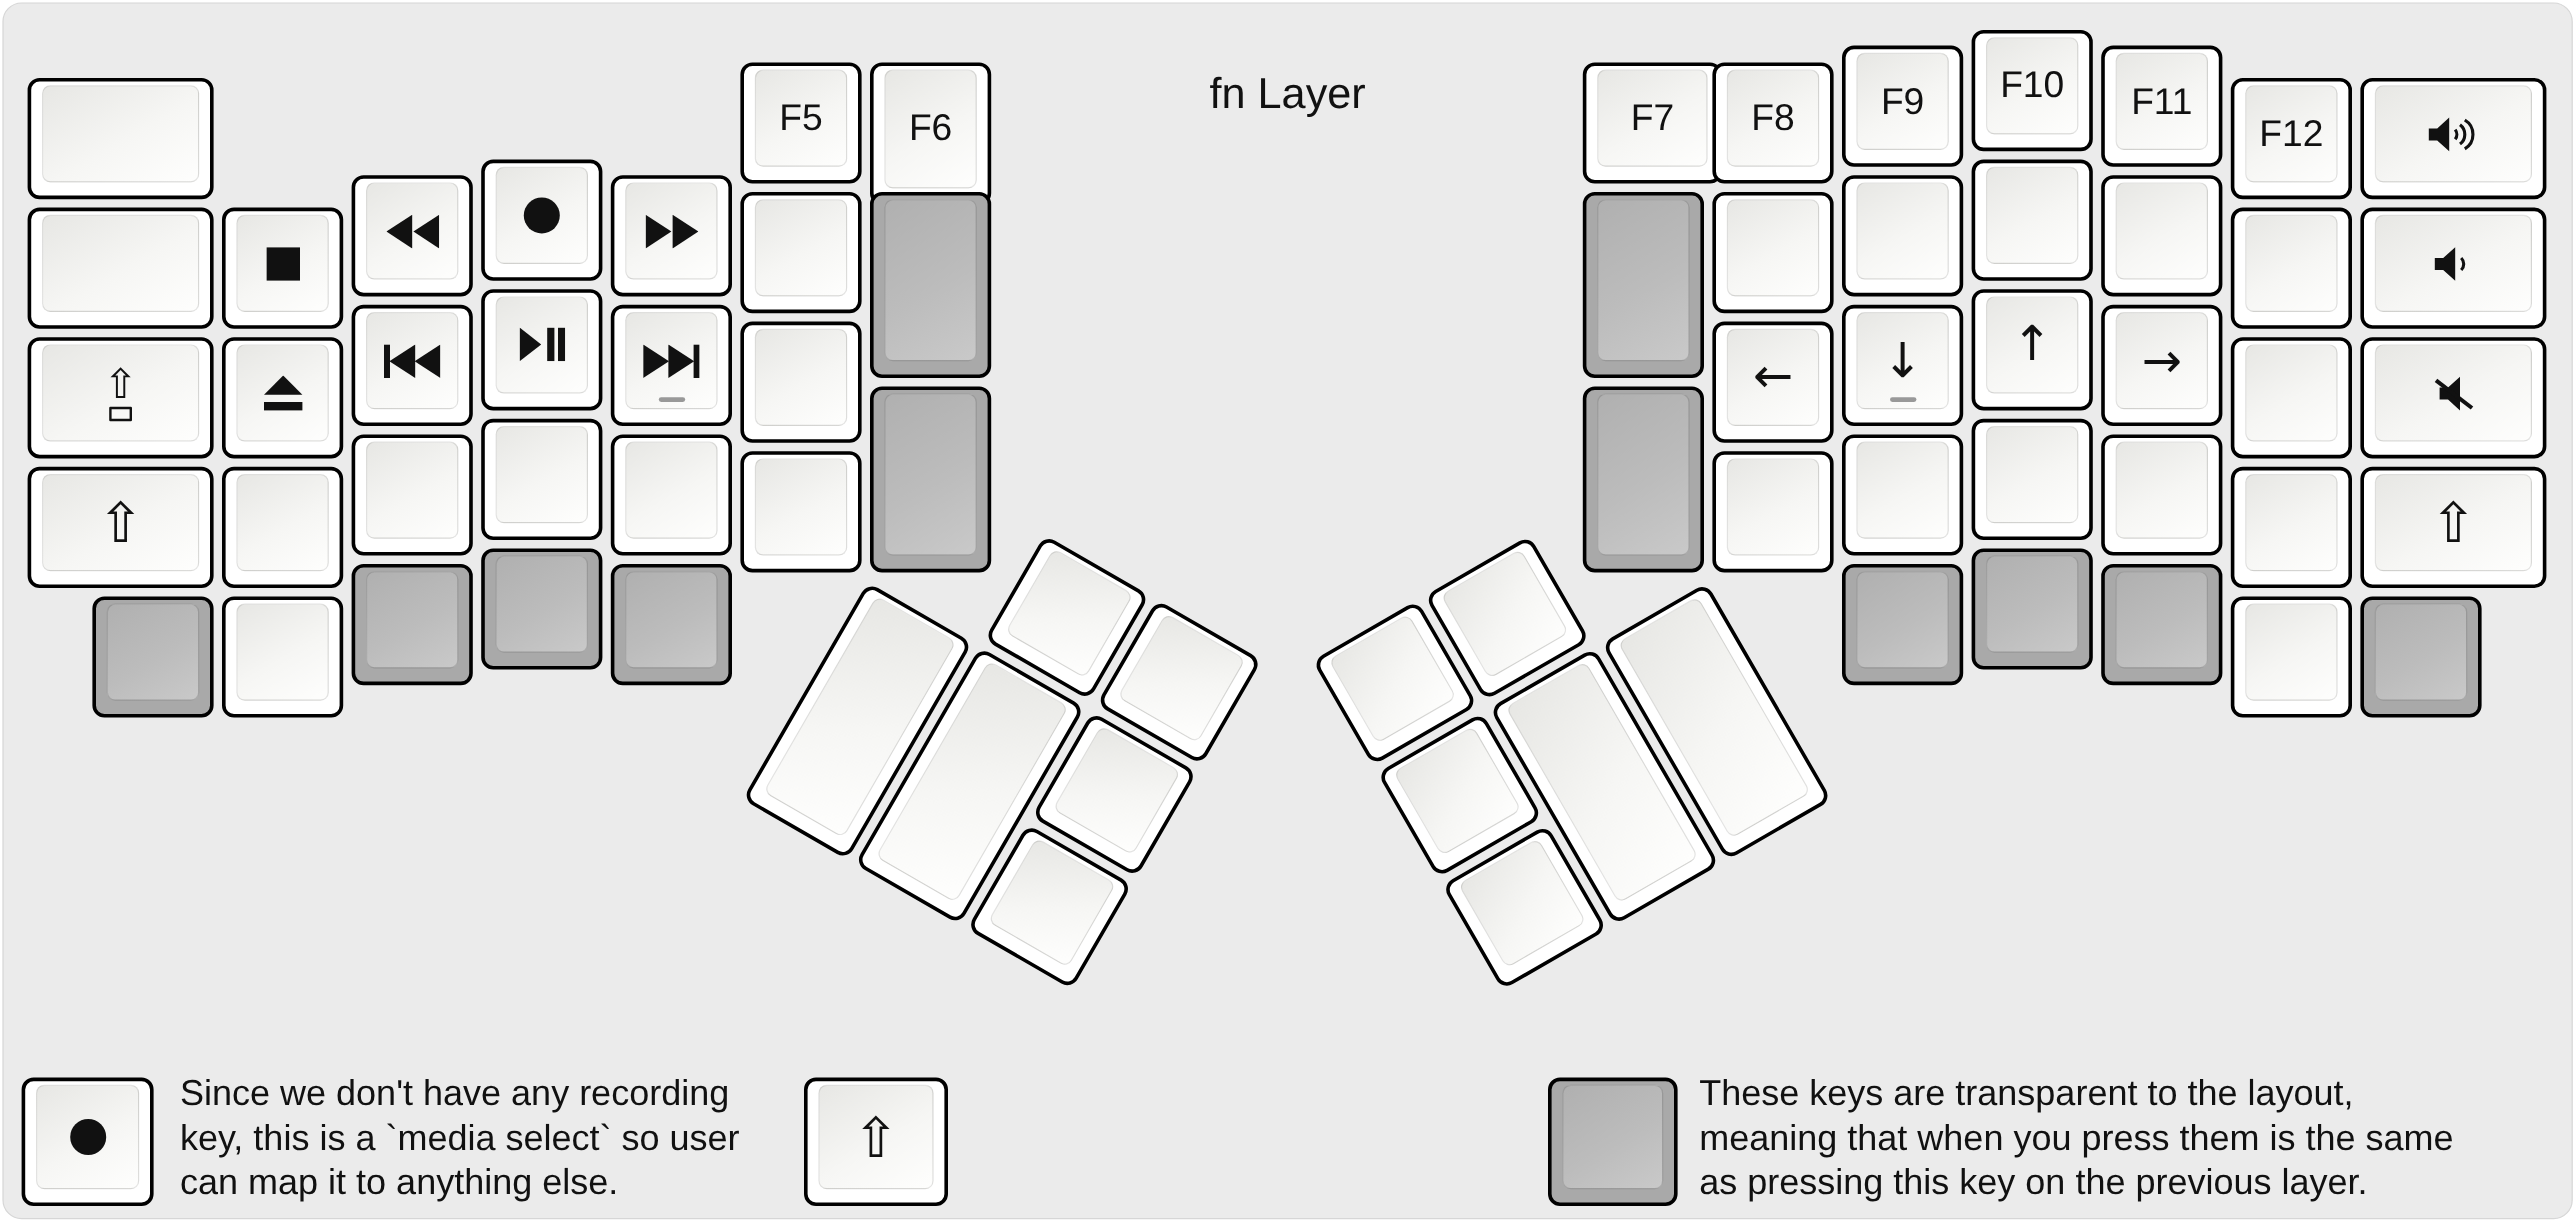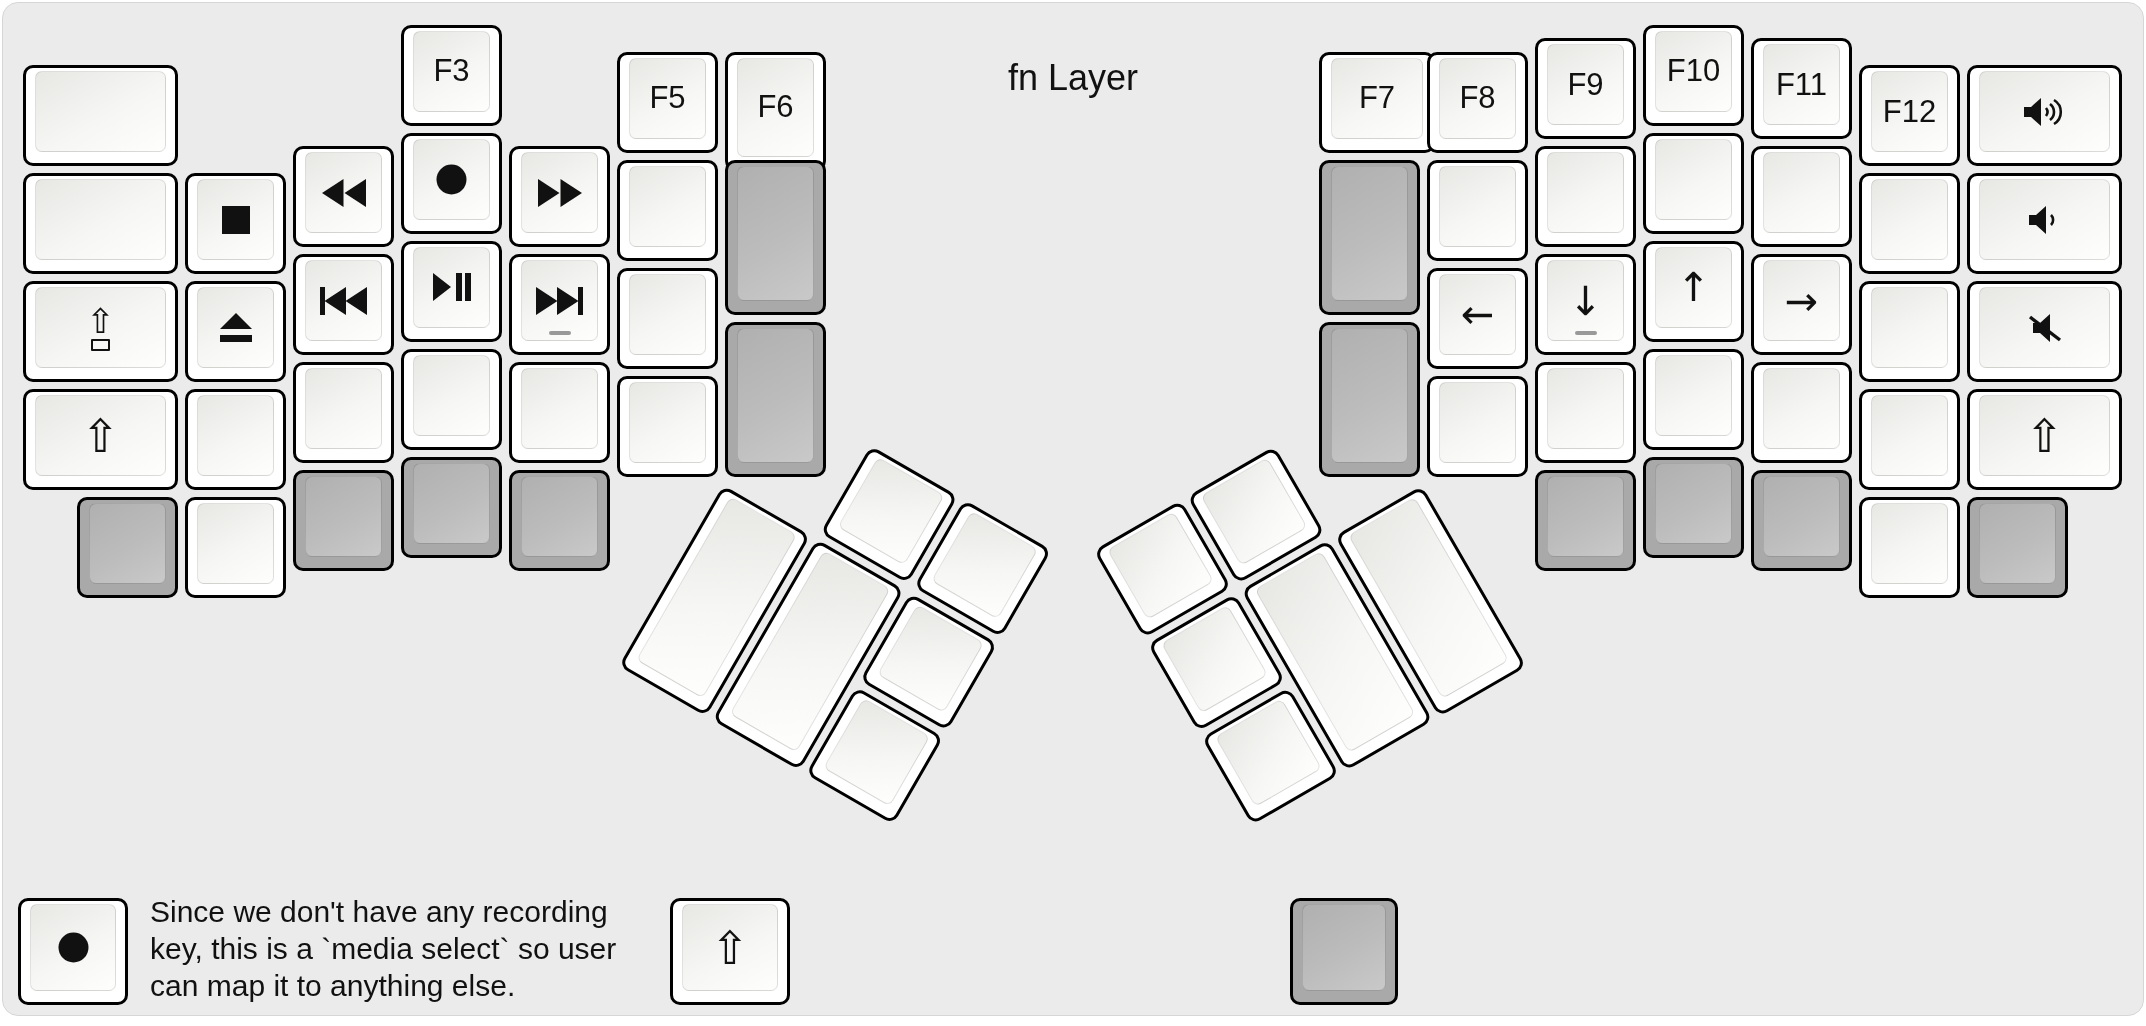--- a/index.html
+++ b/index.html
@@ -65,20 +65,23 @@
           <span class="glyph shift">⇧</span>
         </div>
       </div>
     </div>
 
   <div id="note3-key" class="note-key">
       <div class="key gray" style="width: 108px; height: 107px;">
         <div class="keytop"></div>
       </div>
     </div>
+  <div id="note3-text" class="note-text">These keys are transparent to the layout,
+meaning that when you press them is the same
+as pressing this key on the previous layer.</div>
 <div class="key white" style="left: 23px; top: 65px; width: 155px; height: 101px;">
       <div class="keytop"></div>
     </div>
     <div class="key white" style="left: 23px; top: 173px; width: 155px; height: 101px;">
       <div class="keytop"></div>
     </div>
     <div class="key white" style="left: 23px; top: 281px; width: 155px; height: 101px;">
       <div class="keytop">
         <span class="capswrap">
           <span class="glyph">⇧</span>
@@ -124,25 +127,20 @@
           <polygon points="26,0 26,28 4.5,14" fill="#111"></polygon>
           <polygon points="47,0 47,28 25.5,14" fill="#111"></polygon>
         </svg>
       </div>
     </div>
     <div class="key white" style="left: 293px; top: 362px; width: 101px; height: 101px;">
       <div class="keytop"></div>
     </div>
     <div class="key gray" style="left: 293px; top: 470px; width: 101px; height: 101px;">
       <div class="keytop"></div>
-    </div>
-    <div class="key white" style="left: 401px; top: 24.5px; width: 101px; height: 101px;">
-      <div class="keytop">
-        <span class="klabel">F3</span>
-      </div>
     </div>
     <div class="key white" style="left: 401px; top: 132.5px; width: 101px; height: 101px;">
       <div class="keytop">
         <svg width="33" height="33" viewBox="0 0 33 33">
           <circle cx="16.5" cy="16.5" r="15" fill="#111"></circle>
         </svg>
       </div>
     </div>
     <div class="key white" style="left: 401px; top: 240.5px; width: 101px; height: 101px;">
       <div class="keytop">

